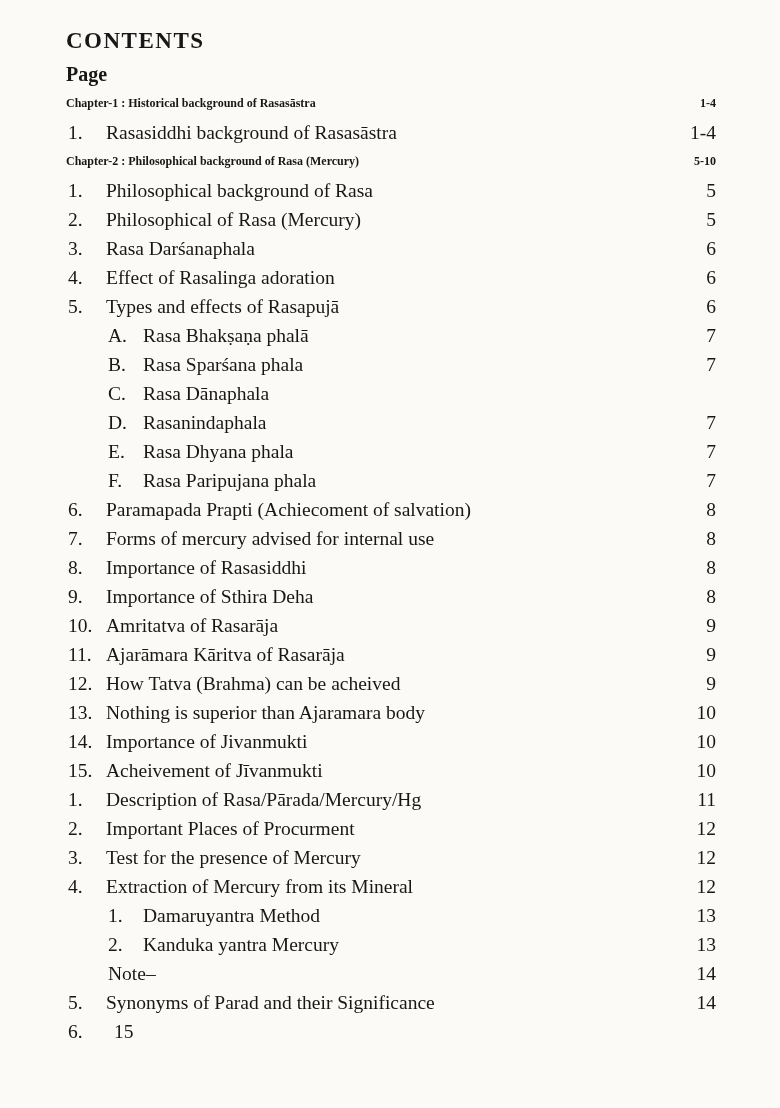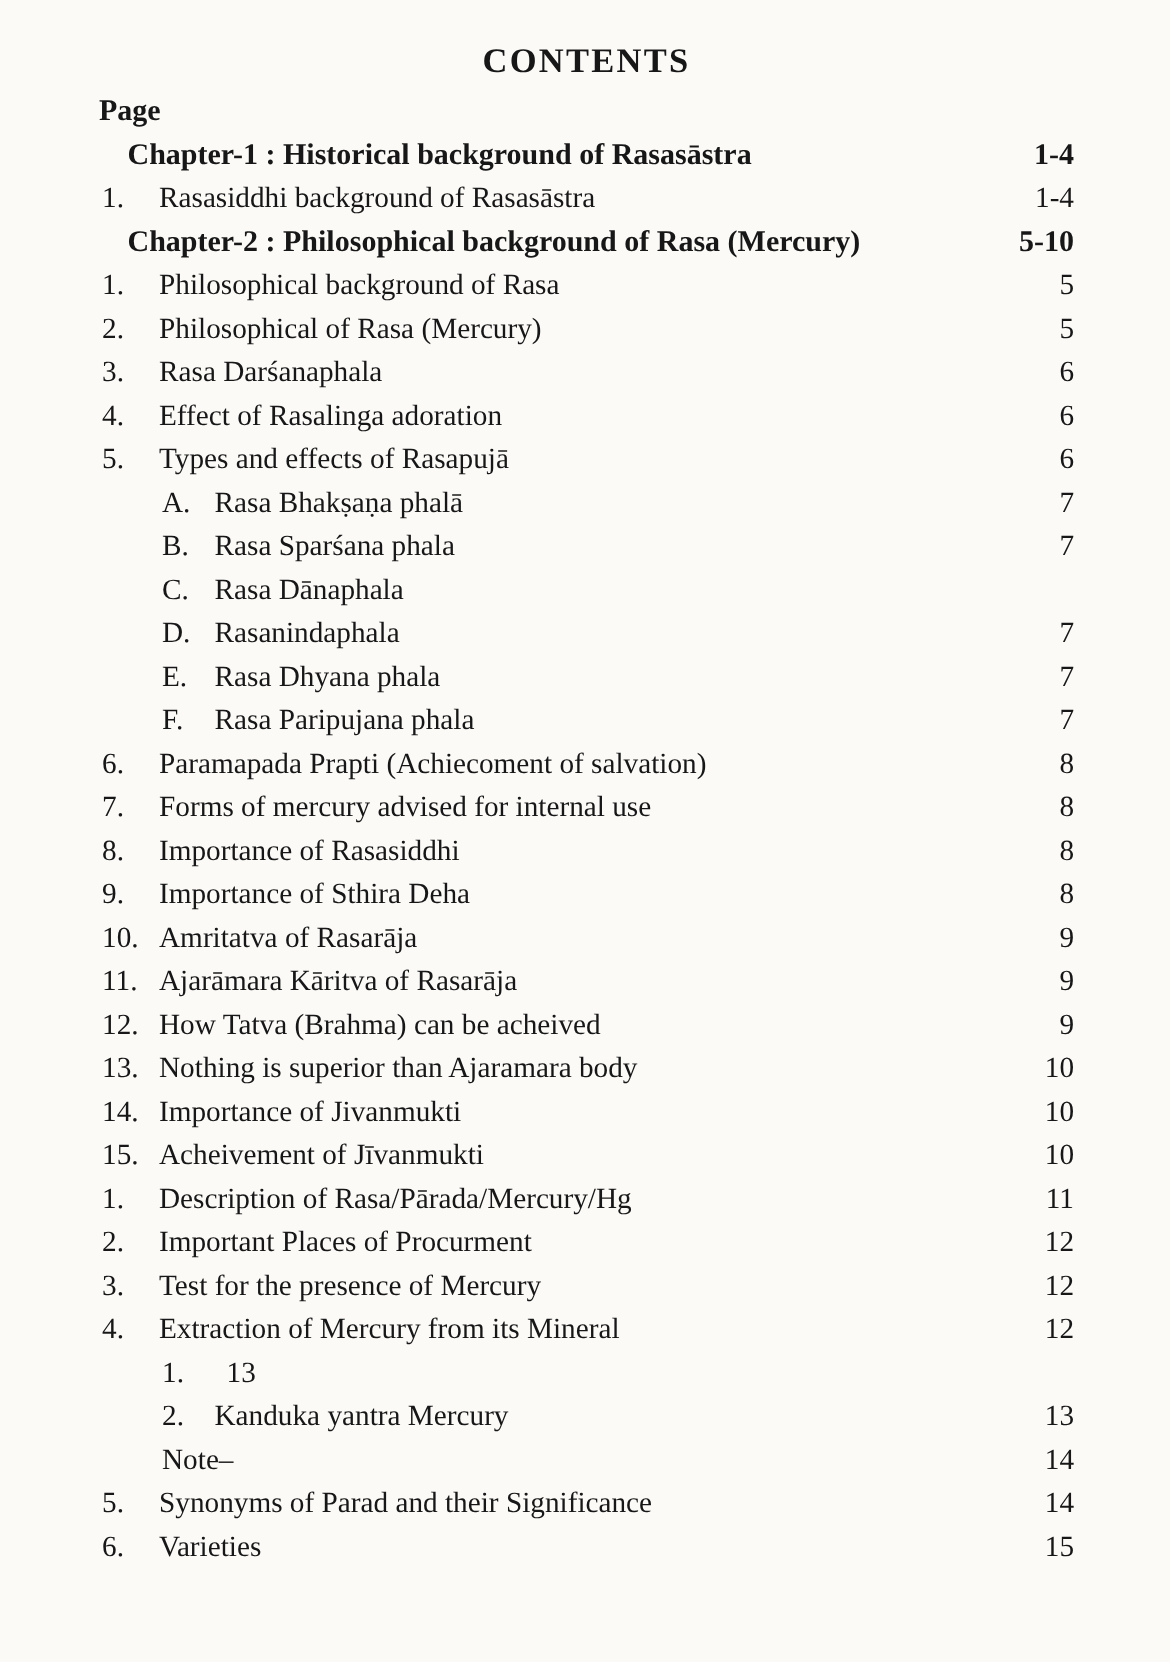--- a/index.html
+++ b/index.html
@@ -12,21 +12,21 @@
     background: #fbfaf7;
     color: #171717;
     font-family: "Liberation Serif", "DejaVu Serif", serif;
   }
   .page {
     width: 780px;
     height: 1108px;
     padding: 26px 64px 0 66px;
   }
   .title {
-    text-align: center;
+    text-align: left;
     font-weight: bold;
     font-size: 23px;
     letter-spacing: 1.5px;
     height: 34px;
     line-height: 30px;
   }
   .page-col-label {
     text-align: left;
     font-weight: bold;
     font-size: 20px;
@@ -37,22 +37,21 @@
   .row {
     display: flex;
     align-items: baseline;
     height: 29px;
     line-height: 29px;
     font-size: 19.5px;
     white-space: nowrap;
   }
   .row.chapter {
     font-weight: bold;
-    font-size: 20px;
-    margin-left: 19px;
+    font-size: 12px;
   }
   .row.item { padding-left: 2px; }
   .row.subitem { padding-left: 42px; }
   .num {
     flex: 0 0 38px;
   }
   .row.subitem .num {
     flex: 0 0 35px;
   }
   .label {
@@ -205,35 +204,35 @@
         <span class="label">Test for the presence of Mercury</span>
         <span class="pg">12</span>
       </div>
       <div class="row item">
         <span class="num">4.</span>
         <span class="label">Extraction of Mercury from its Mineral</span>
         <span class="pg">12</span>
       </div>
       <div class="row subitem">
         <span class="num">1.</span>
+        <span class="label">Damaruyantra Method</span>
         <span class="pg">13</span>
       </div>
       <div class="row subitem">
         <span class="num">2.</span>
         <span class="label">Kanduka yantra Mercury</span>
         <span class="pg">13</span>
       </div>
       <div class="row subitem">
         <span class="label">Note–</span>
         <span class="pg">14</span>
       </div>
       <div class="row item">
         <span class="num">5.</span>
         <span class="label">Synonyms of Parad and their Significance</span>
         <span class="pg">14</span>
       </div>
       <div class="row item">
         <span class="num">6.</span>
-        <span class="label">Varieties</span>
         <span class="pg">15</span>
       </div>
     </div>
 </div>
 
 </body></html>

